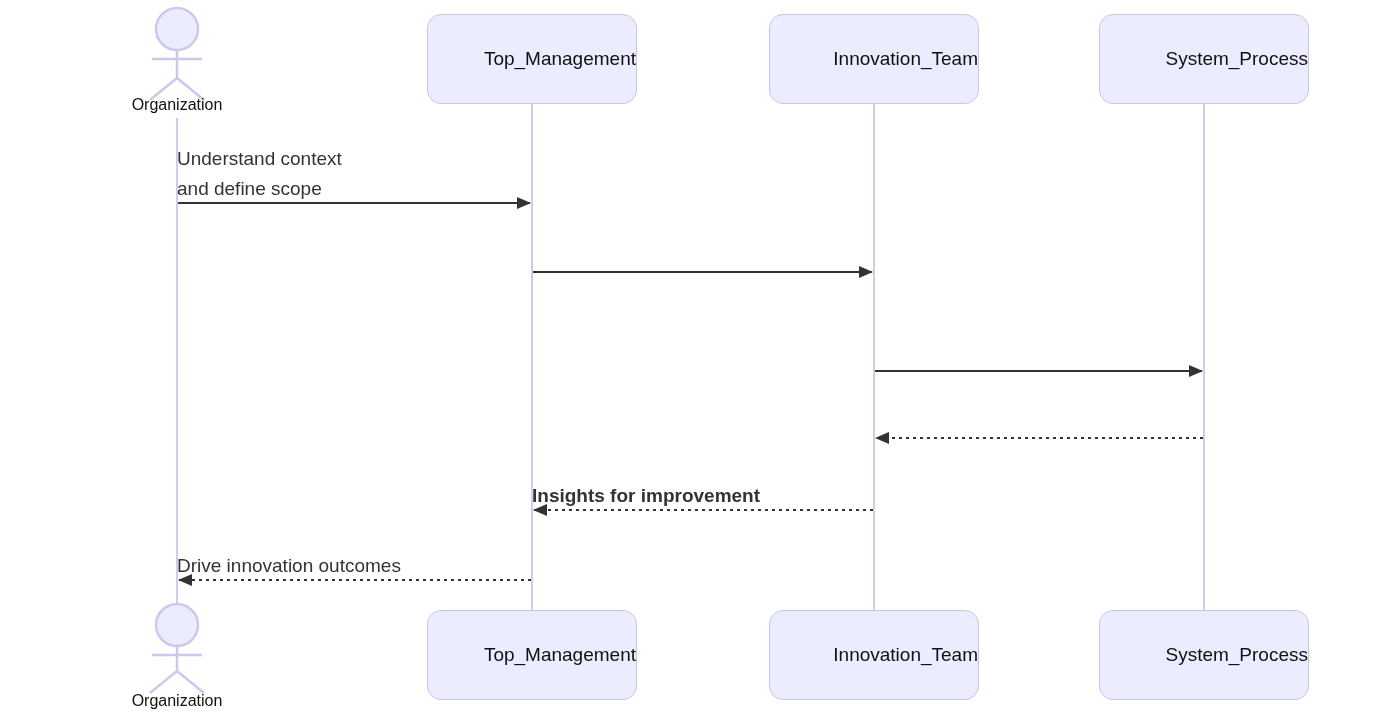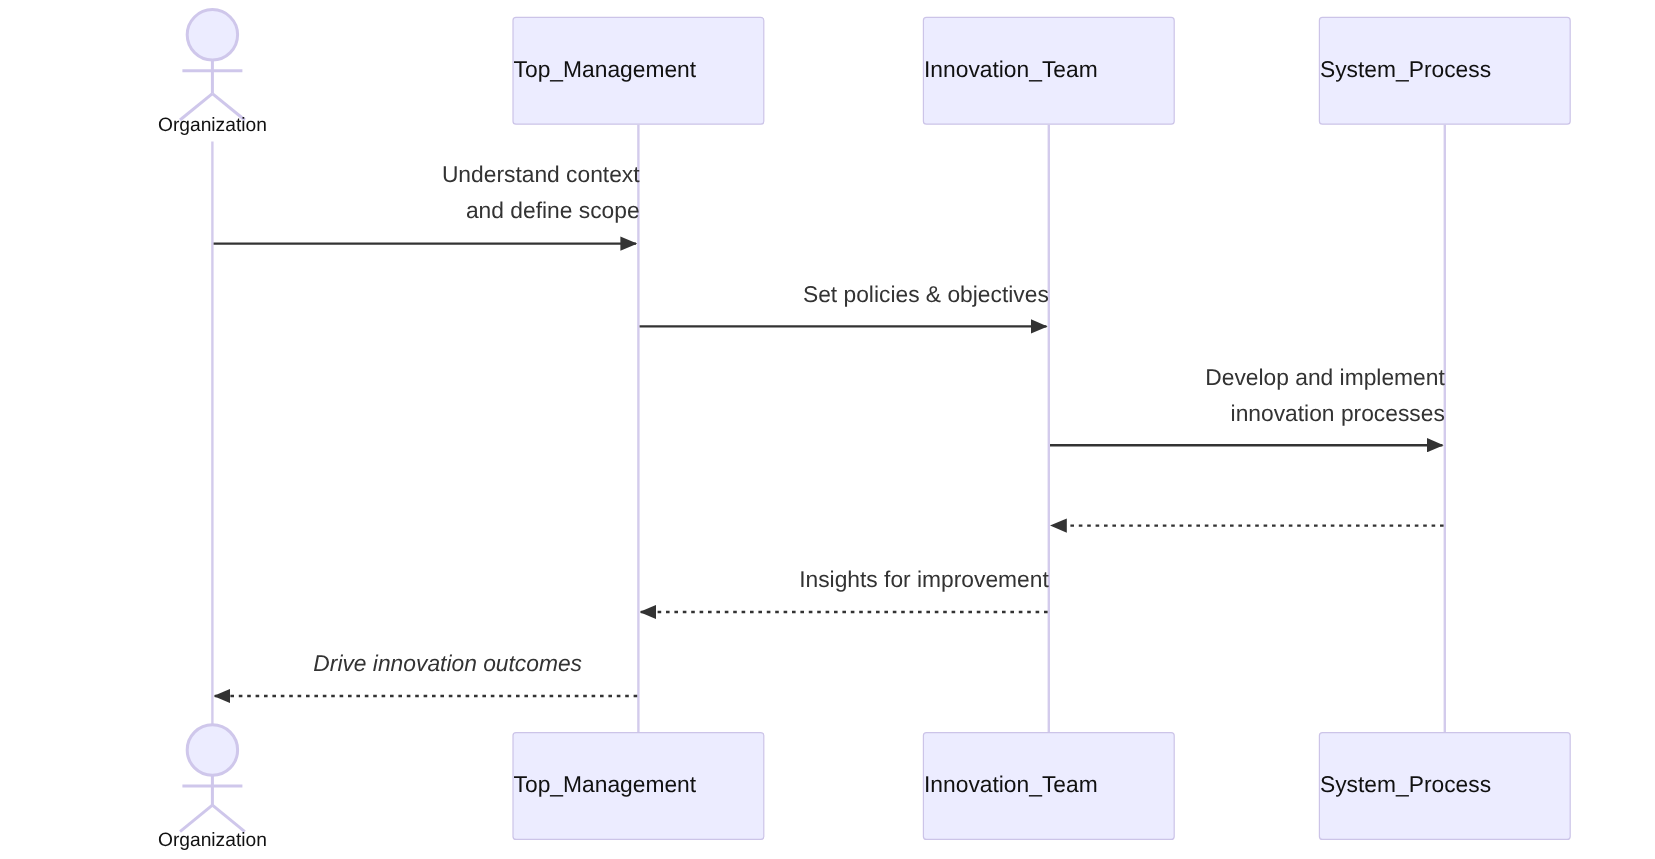--- a/index.html
+++ b/index.html
@@ -45,34 +45,35 @@
     fill: var(--message-line, #333333);
     stroke: none;
   }
   .pbox {
     position: absolute;
     width: 210px;
     height: 90px;
     box-sizing: border-box;
     background: var(--participant-fill, #ECECFF);
     border: 1px solid var(--participant-border, #CCC4E8);
-    border-radius: 3px;
+    border-radius: 14px;
     display: flex;
     align-items: center;
-    justify-content: flex-start;
+    justify-content: flex-end;
     font-size: 19px;
     color: var(--text, #111111);
   }
   .msg-label {
     position: absolute;
-    text-align: right;
+    text-align: left;
     font-size: 19px;
     line-height: 30px;
     color: var(--message-text, #333333);
     white-space: pre-line;
+    margin-top: 12px;
   }
   .actor-label {
     position: absolute;
     transform: translateX(-50%);
     font-size: 16px;
     color: var(--text, #111111);
     white-space: nowrap;
   }
 </style>
 </head>
@@ -134,19 +135,16 @@
   </div>
   <div class="pbox" style="left:769px; top:610px;">
     <span>Innovation_Team</span>
   </div>
   <div class="pbox" style="left:1099px; top:610px;">
     <span>System_Process</span>
   </div>
 
   <div class="msg-label" style="left:177px; top:132px; width:356px;">Understand context
 and define scope</div>
-  <div class="msg-label" style="left:532px; top:232px; width:342px;">Set policies &amp; objectives</div>
-  <div class="msg-label" style="left:874px; top:301px; width:330px;">Develop and implement
-innovation processes</div>
-  <div class="msg-label" style="left:532px; top:469px; width:342px;">Insights for improvement</div>
-  <div class="msg-label" style="left:177px; top:539px; width:308px;font-style:italic;">Drive innovation outcomes</div>
+  <div class="msg-label" style="left:532px; top:469px; width:342px;font-weight:bold;">Insights for improvement</div>
+  <div class="msg-label" style="left:177px; top:539px; width:308px;">Drive innovation outcomes</div>
 
 </div>
 
 </body></html>

